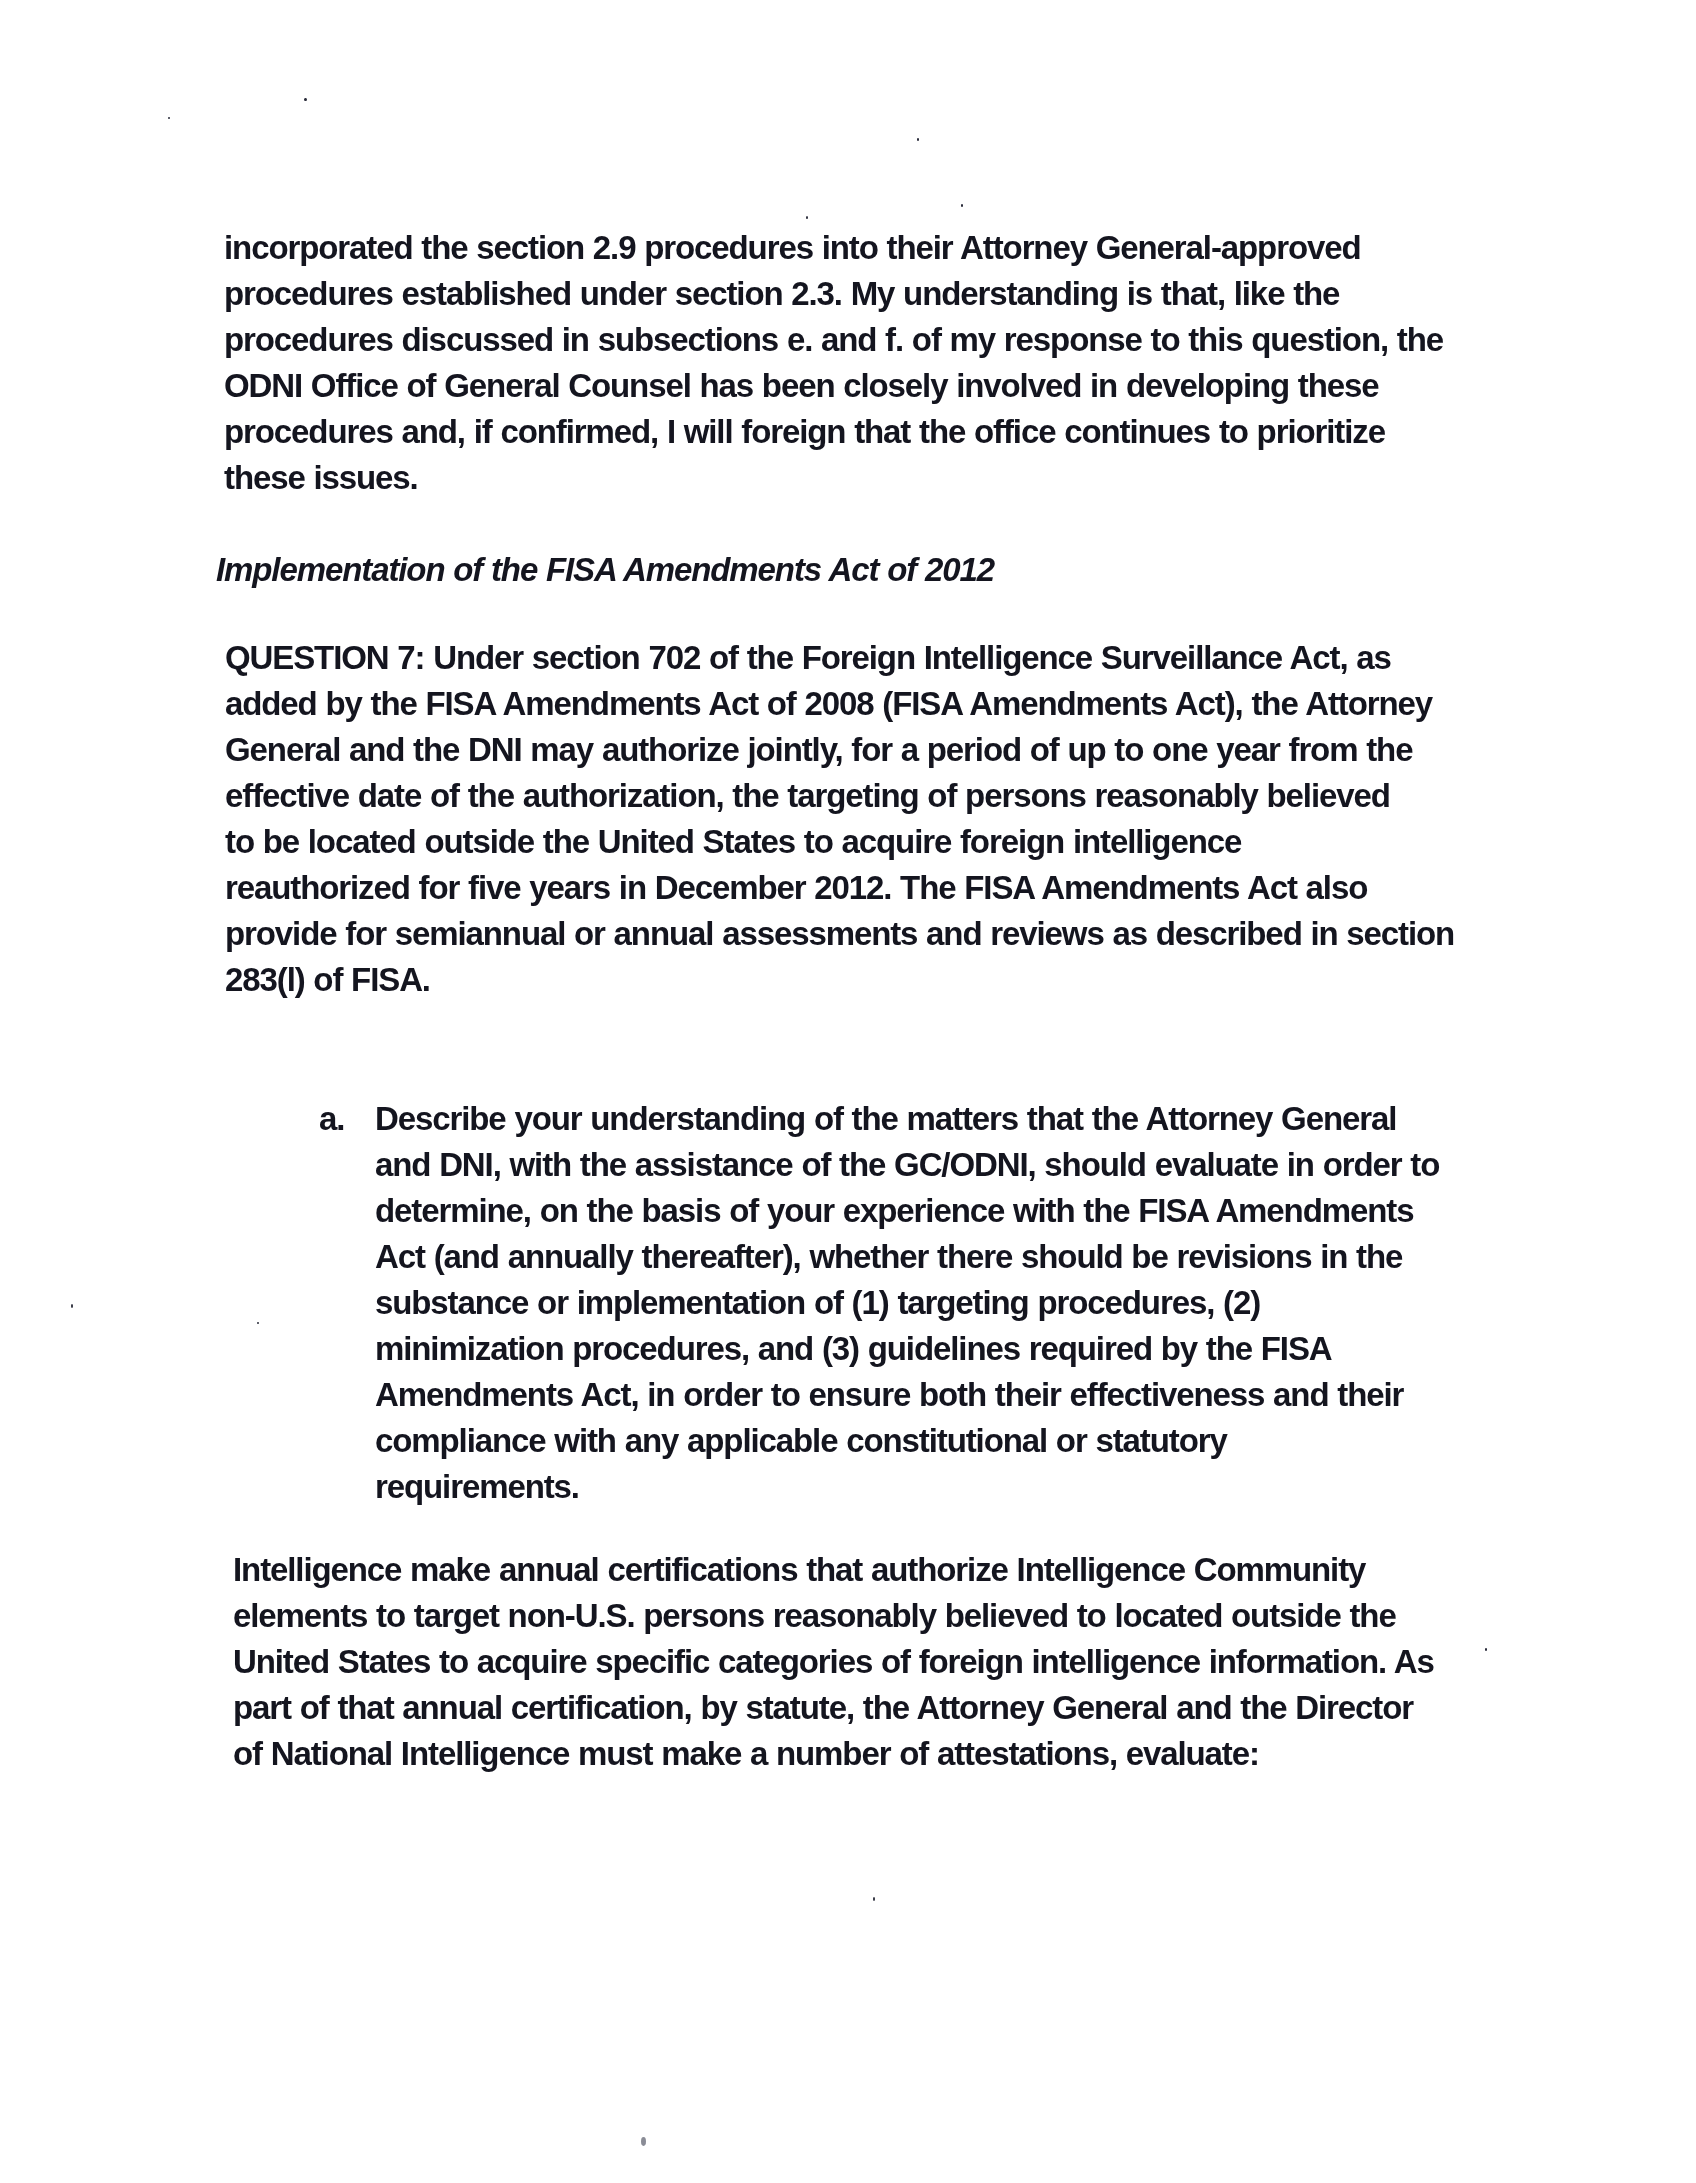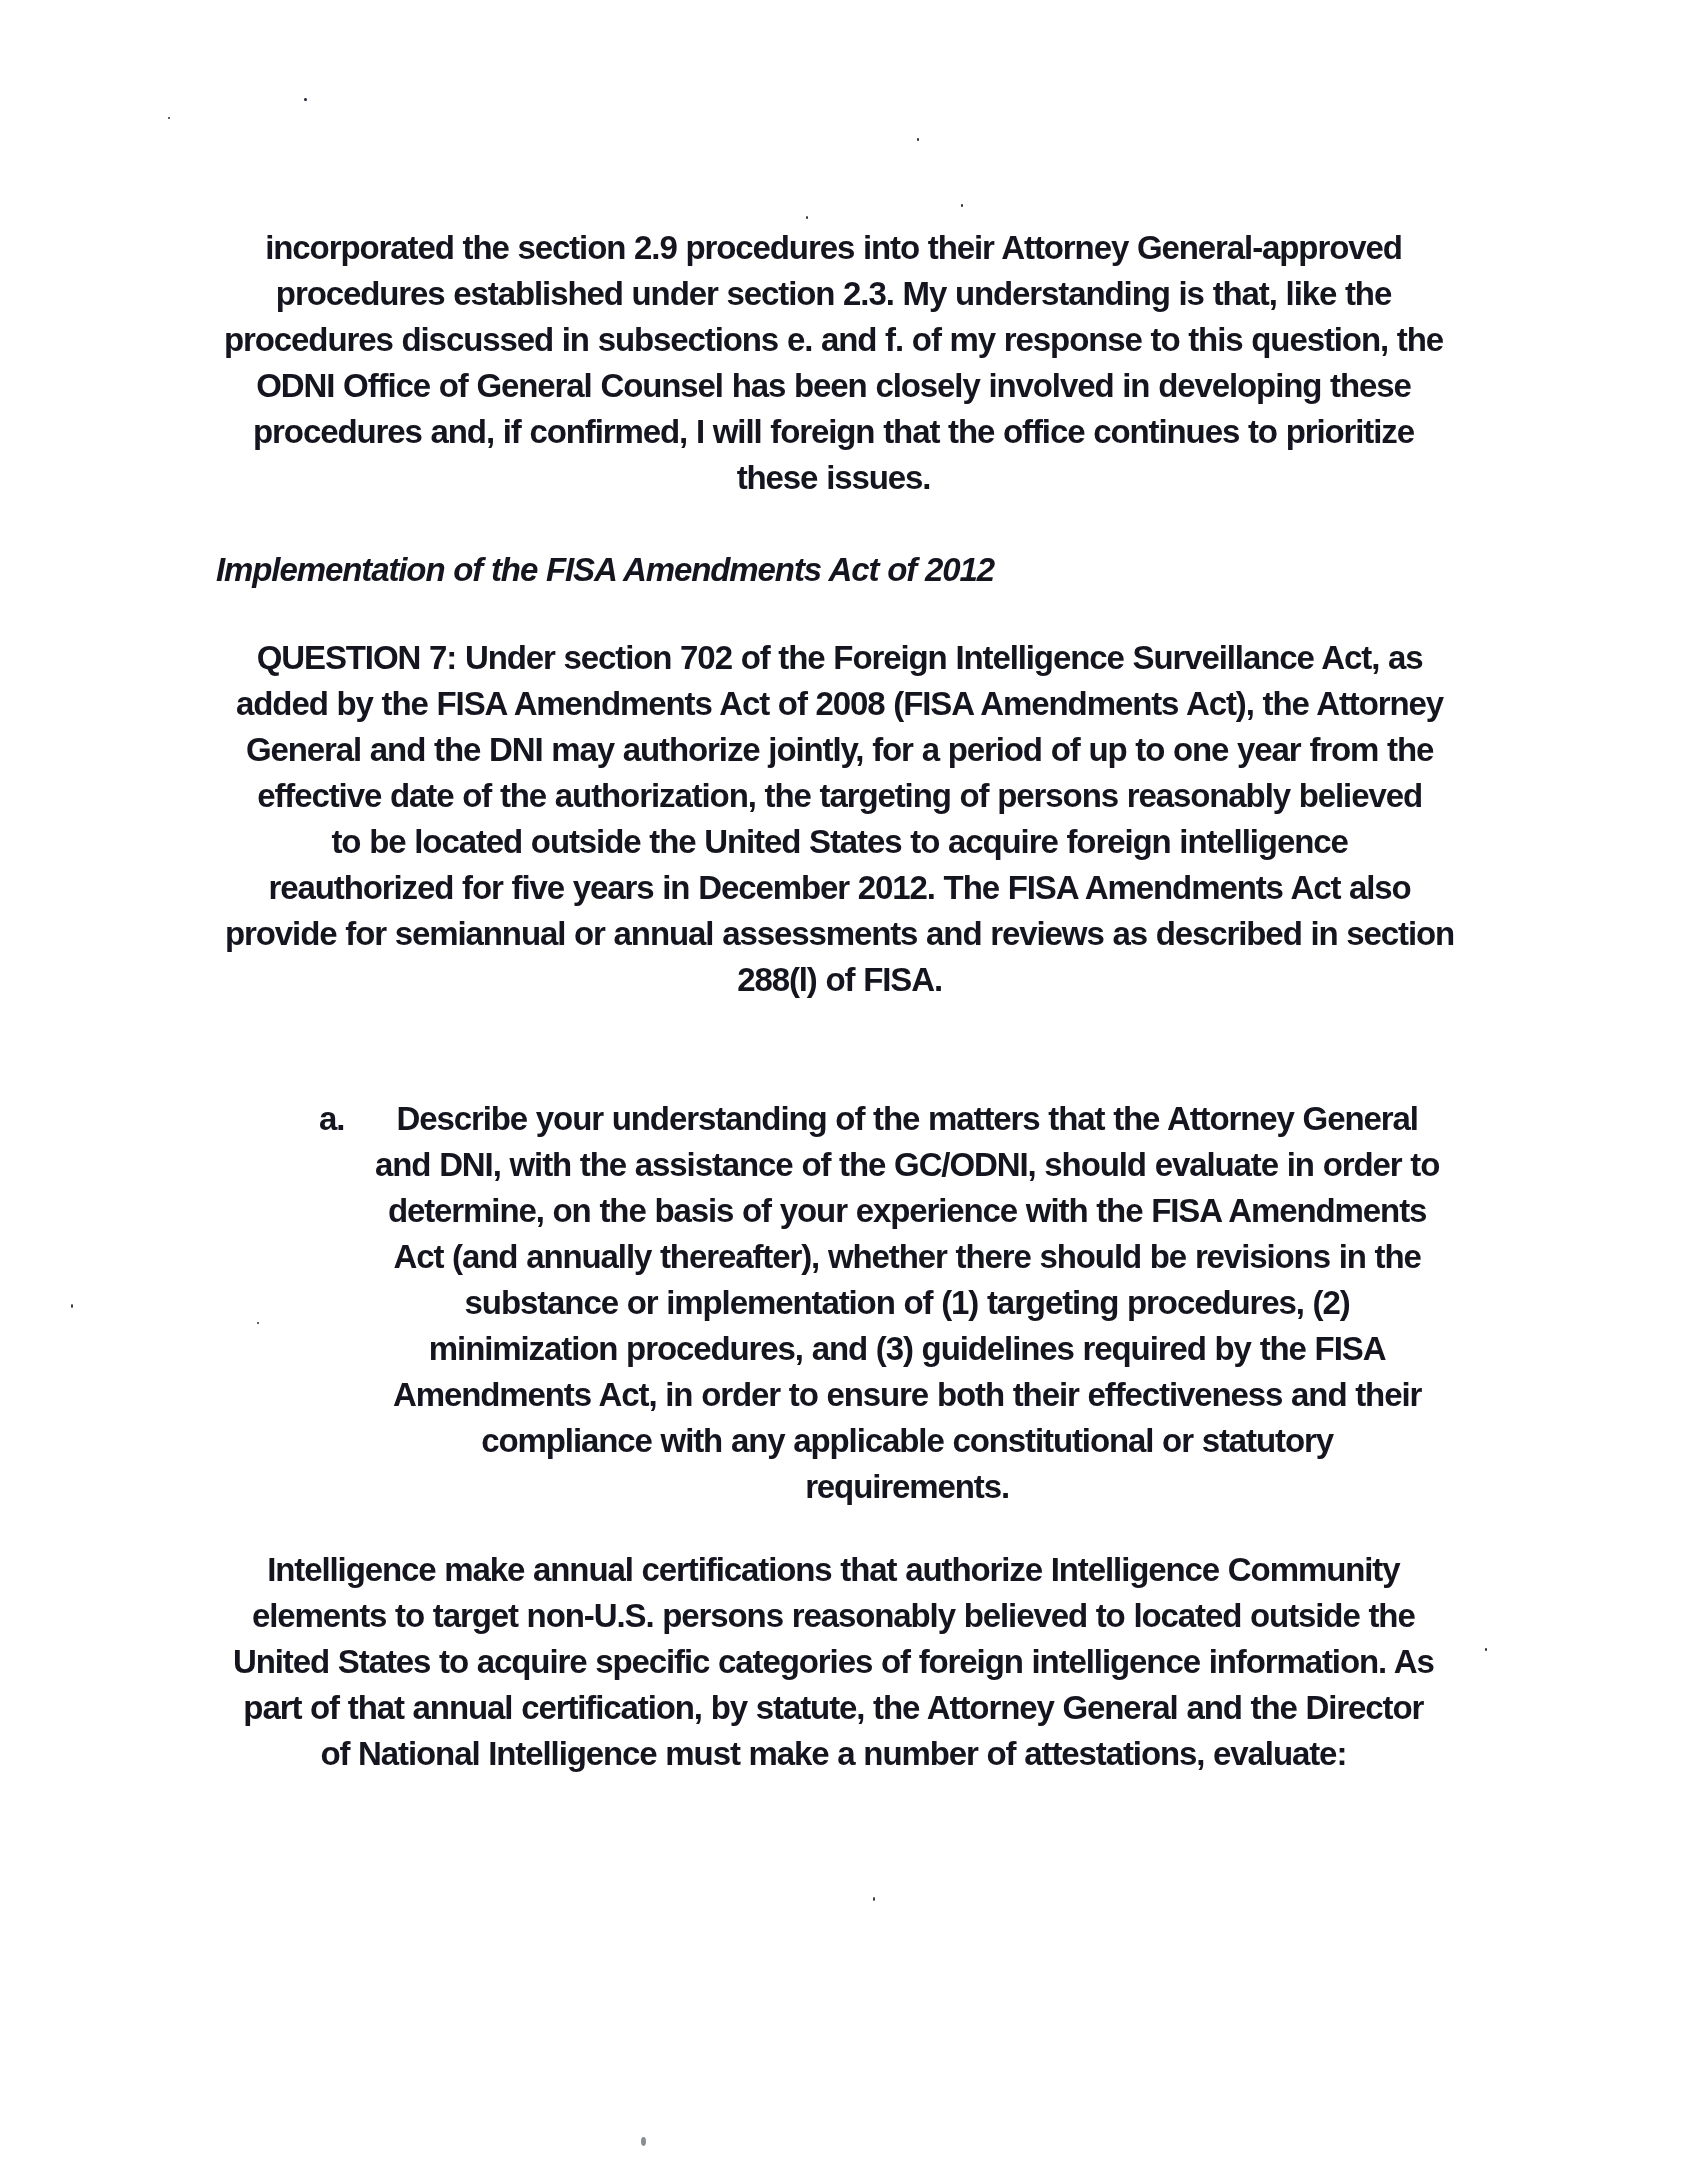--- a/index.html
+++ b/index.html
@@ -27,21 +27,20 @@
       font-size: 33px;
       line-height: 46px;
       font-weight: 700;
       letter-spacing: -1.1px;
       word-spacing: 0.7px;
       transform-origin: left top;
     }
     .line {
       display: block;
       white-space: nowrap;
-      text-align: center;
     }
     .para-intro { left: 224px; top: 225px; }
     .heading {
       left: 216px; top: 547px;
       font-style: italic;
       font-size: 33px;
       line-height: 45px;
     }
     .question { left: 225px; top: 635px; }
     .subq { left: 319px; top: 1096px; }
@@ -82,21 +81,21 @@
   </div>
 
   <div class="text-block question">
     <span class="line"><span class="label-bold">QUESTION 7:</span><span> Under section 702 of the Foreign Intelligence Surveillance Act, as</span></span>
     <span class="line">added by the FISA Amendments Act of 2008 (FISA Amendments Act), the Attorney</span>
     <span class="line">General and the DNI may authorize jointly, for a period of up to one year from the</span>
     <span class="line">effective date of the authorization, the targeting of persons reasonably believed</span>
     <span class="line">to be located outside the United States to acquire foreign intelligence</span>
     <span class="line">reauthorized for five years in December 2012.  The FISA Amendments Act also</span>
     <span class="line">provide for semiannual or annual assessments and reviews as described in section</span>
-    <span class="line">288(l) of FISA.</span>
+    <span class="line">283(l) of FISA.</span>
   </div>
 
   <div class="text-block subq">
     <span class="marker">a.</span>
     <div class="body">
       <span class="line">Describe your understanding of the matters that the Attorney General</span>
       <span class="line">and DNI, with the assistance of the GC/ODNI, should evaluate in order to</span>
       <span class="line">determine, on the basis of your experience with the FISA Amendments</span>
       <span class="line">Act (and annually thereafter), whether there should be revisions in the</span>
       <span class="line">substance or implementation of (1) targeting procedures, (2)</span>

